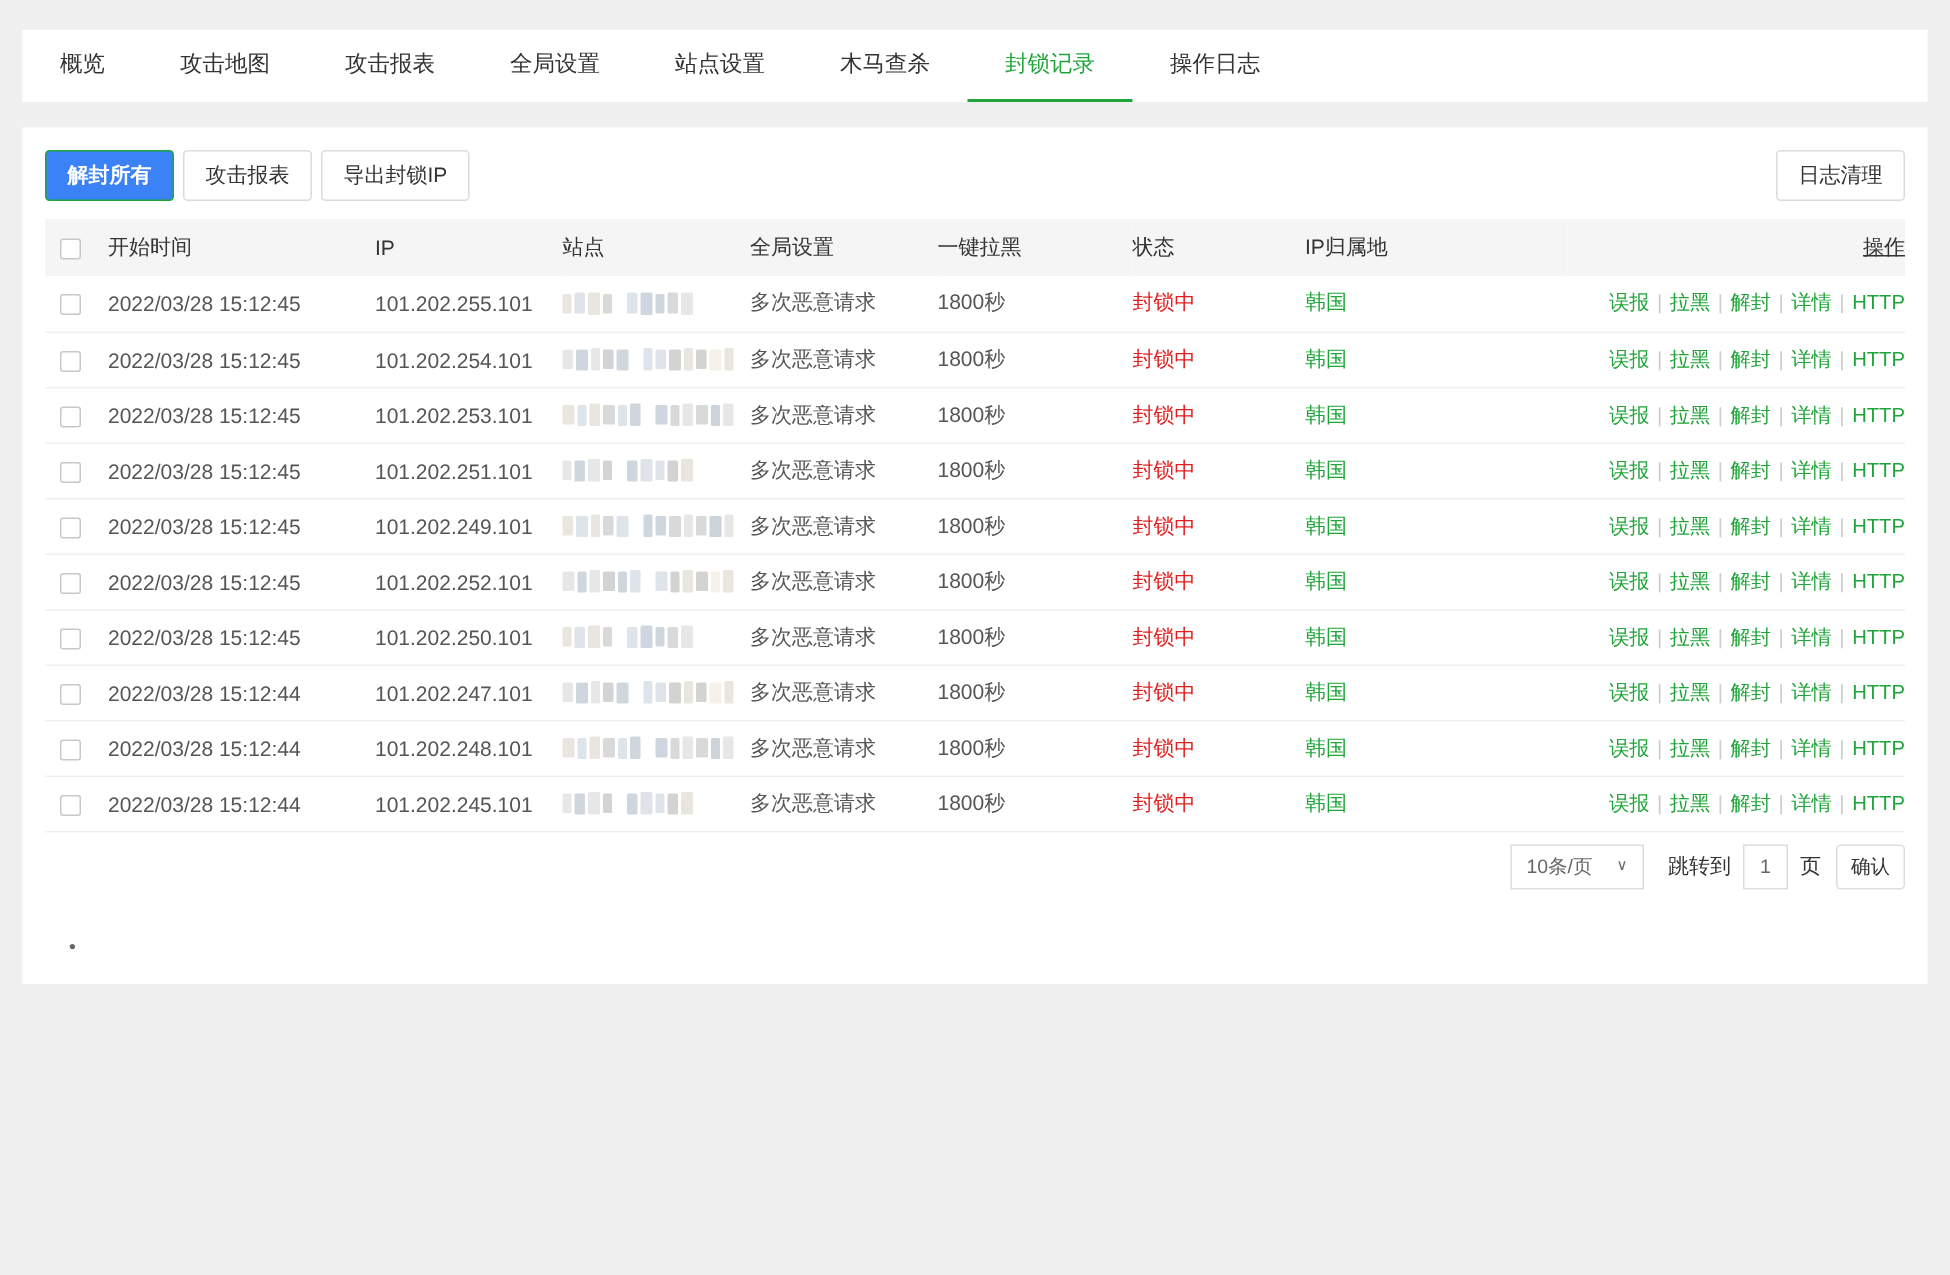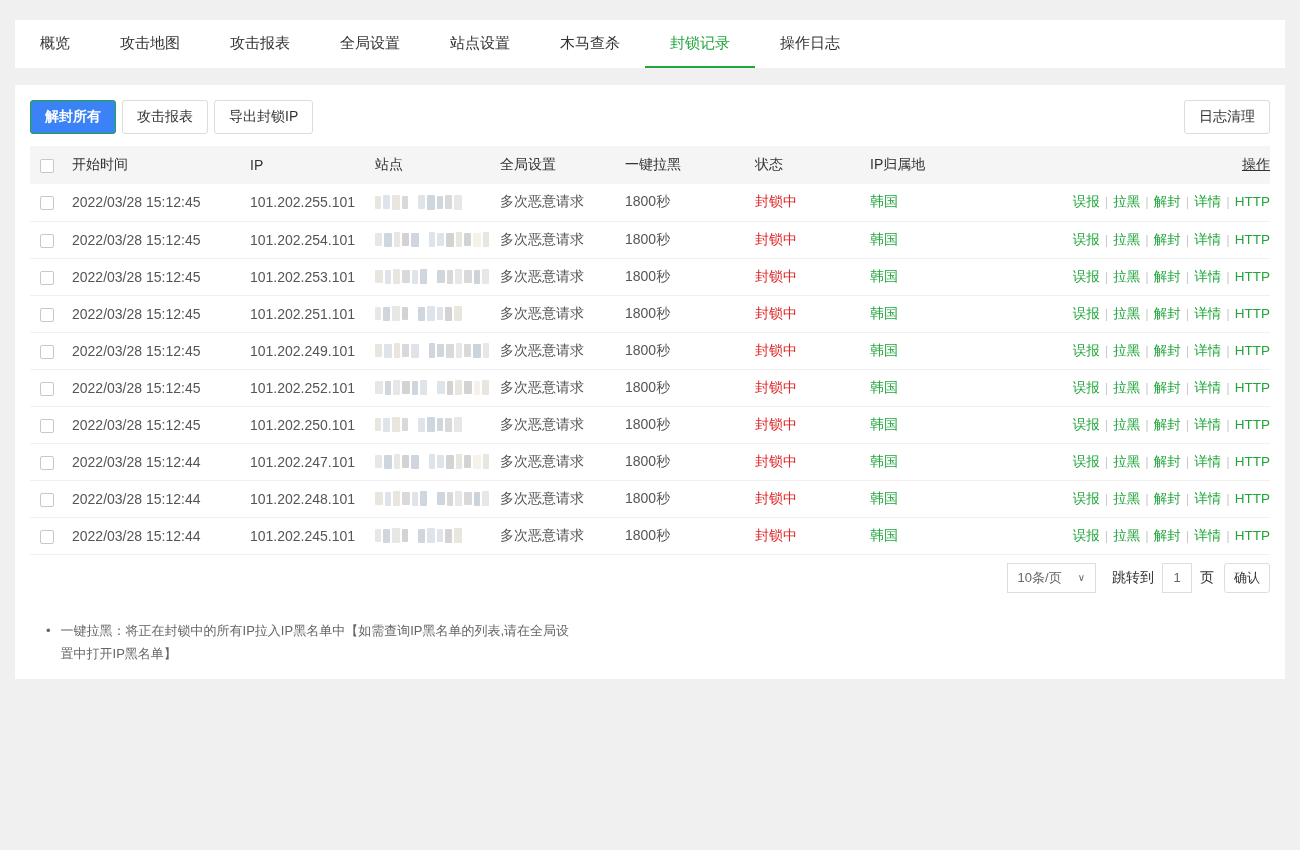--- a/index.html
+++ b/index.html
@@ -375,16 +375,15 @@
       <span class="chev">∨</span>
     </span>
     <span class="jump-label">跳转到</span>
     <input class="jump-input" value="1" style="">
     <span class="page-unit">页</span>
     <button class="confirm-btn">确认</button>
   </div>
 
   <div class="note">
     <span class="bullet">•</span>
-    <div class="note-text">一键拉黑：将正在封锁中的所有IP拉入IP黑名单中【如需查询IP黑名单的列表,请在全局设置中打开IP黑名单】</div>
   </div>
 
 </main>
 
 </body></html>

